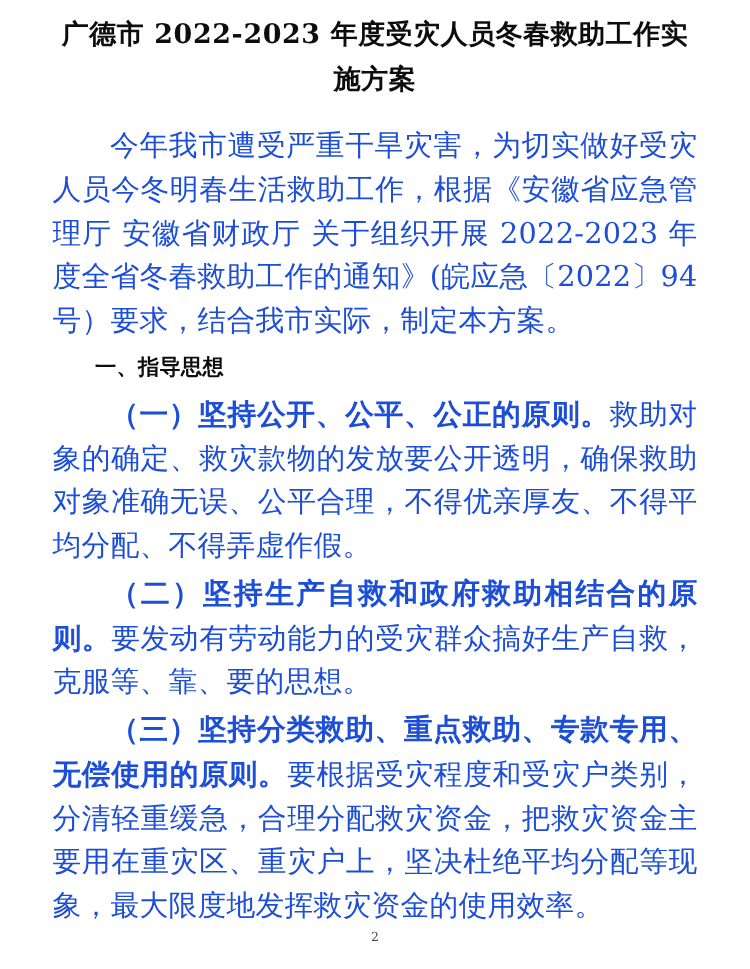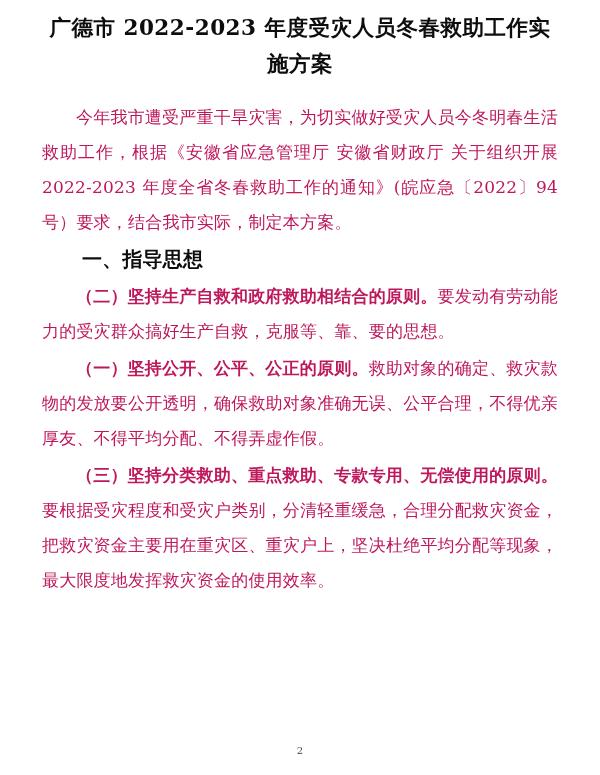--- a/index.html
+++ b/index.html
@@ -26,31 +26,31 @@
     font-family: "DejaVu Serif", serif;
     font-weight: bold;
     font-size: 21.5px;
     line-height: 36px;
     text-align: center;
     letter-spacing: 0.5px;
     margin: 4px 0 18px 0;
     color: #0d0d0d;
   }
   .para {
-    font-size: 17px;
+    font-size: 23px;
     line-height: 35px;
     text-align: justify;
     text-justify: inter-ideograph;
     margin: 0 0 2px 0;
     text-indent: 2em;
-    color: #be185d;
+    color: #1d4ed8;
     letter-spacing: 0.2px;
   }
   .heading {
-    font-size: 20px;
+    font-size: 17px;
     line-height: 35px;
     font-weight: bold;
     margin: 0 0 2px 0;
     text-indent: 2em;
     color: #0d0d0d;
     letter-spacing: 0.2px;
   }
   .para .b {
     font-weight: bold;
   }
@@ -71,20 +71,20 @@
 <div class="page">
 
   <h1 class="doc-title">广德市 2022-2023 年度受灾人员冬春救助工作实施方案</h1>
 
   <p class="para">今年我市遭受严重干旱灾害，为切实做好受灾人员今冬明春生活救助工作，根据《安徽省应急管理厅 安徽省财政厅 关于组织开展 2022-2023 年度全省冬春救助工作的通知》(皖应急〔2022〕94 号）要求，结合我市实际，制定本方案。</p>
 
   <p class="heading">一、指导思想</p>
 
 
 
+  <p class="para"><span class="b">（一）坚持公开、公平、公正的原则。</span><span>救助对象的确定、救灾款物的发放要公开透明，确保救助对象准确无误、公平合理，不得优亲厚友、不得平均分配、不得弄虚作假。</span></p>
+
   <p class="para"><span class="b">（二）坚持生产自救和政府救助相结合的原则。</span><span>要发动有劳动能力的受灾群众搞好生产自救，克服等、靠、要的思想。</span></p>
-
-  <p class="para"><span class="b">（一）坚持公开、公平、公正的原则。</span><span>救助对象的确定、救灾款物的发放要公开透明，确保救助对象准确无误、公平合理，不得优亲厚友、不得平均分配、不得弄虚作假。</span></p>
 
   <p class="para"><span class="b">（三）坚持分类救助、重点救助、专款专用、无偿使用的原则。</span><span>要根据受灾程度和受灾户类别，分清轻重缓急，合理分配救灾资金，把救灾资金主要用在重灾区、重灾户上，坚决杜绝平均分配等现象，最大限度地发挥救灾资金的使用效率。</span></p>
 
   <div class="footer">2</div>
 </div>
 
 </body></html>

